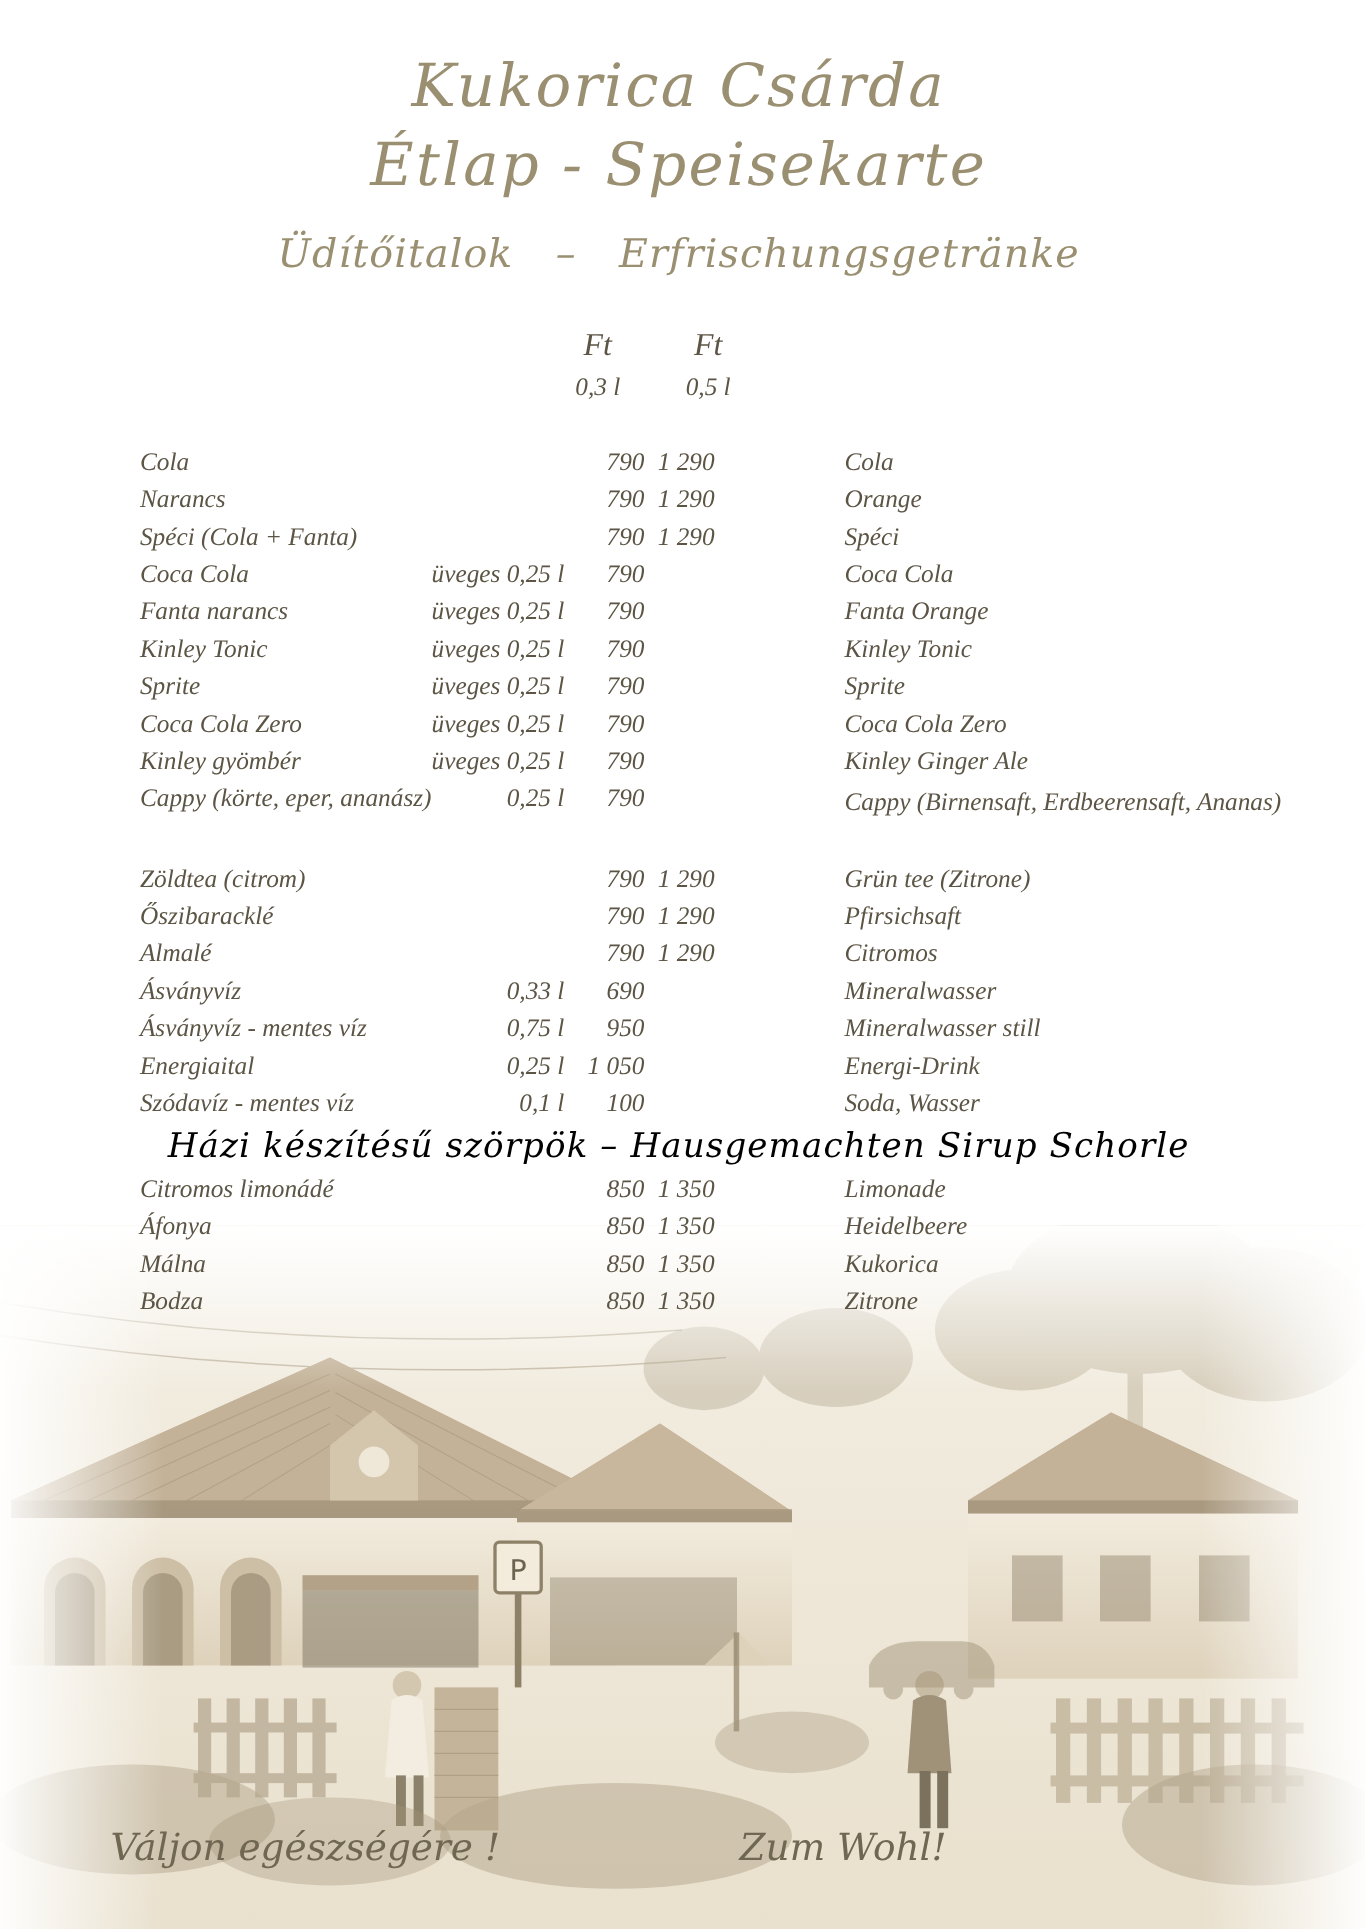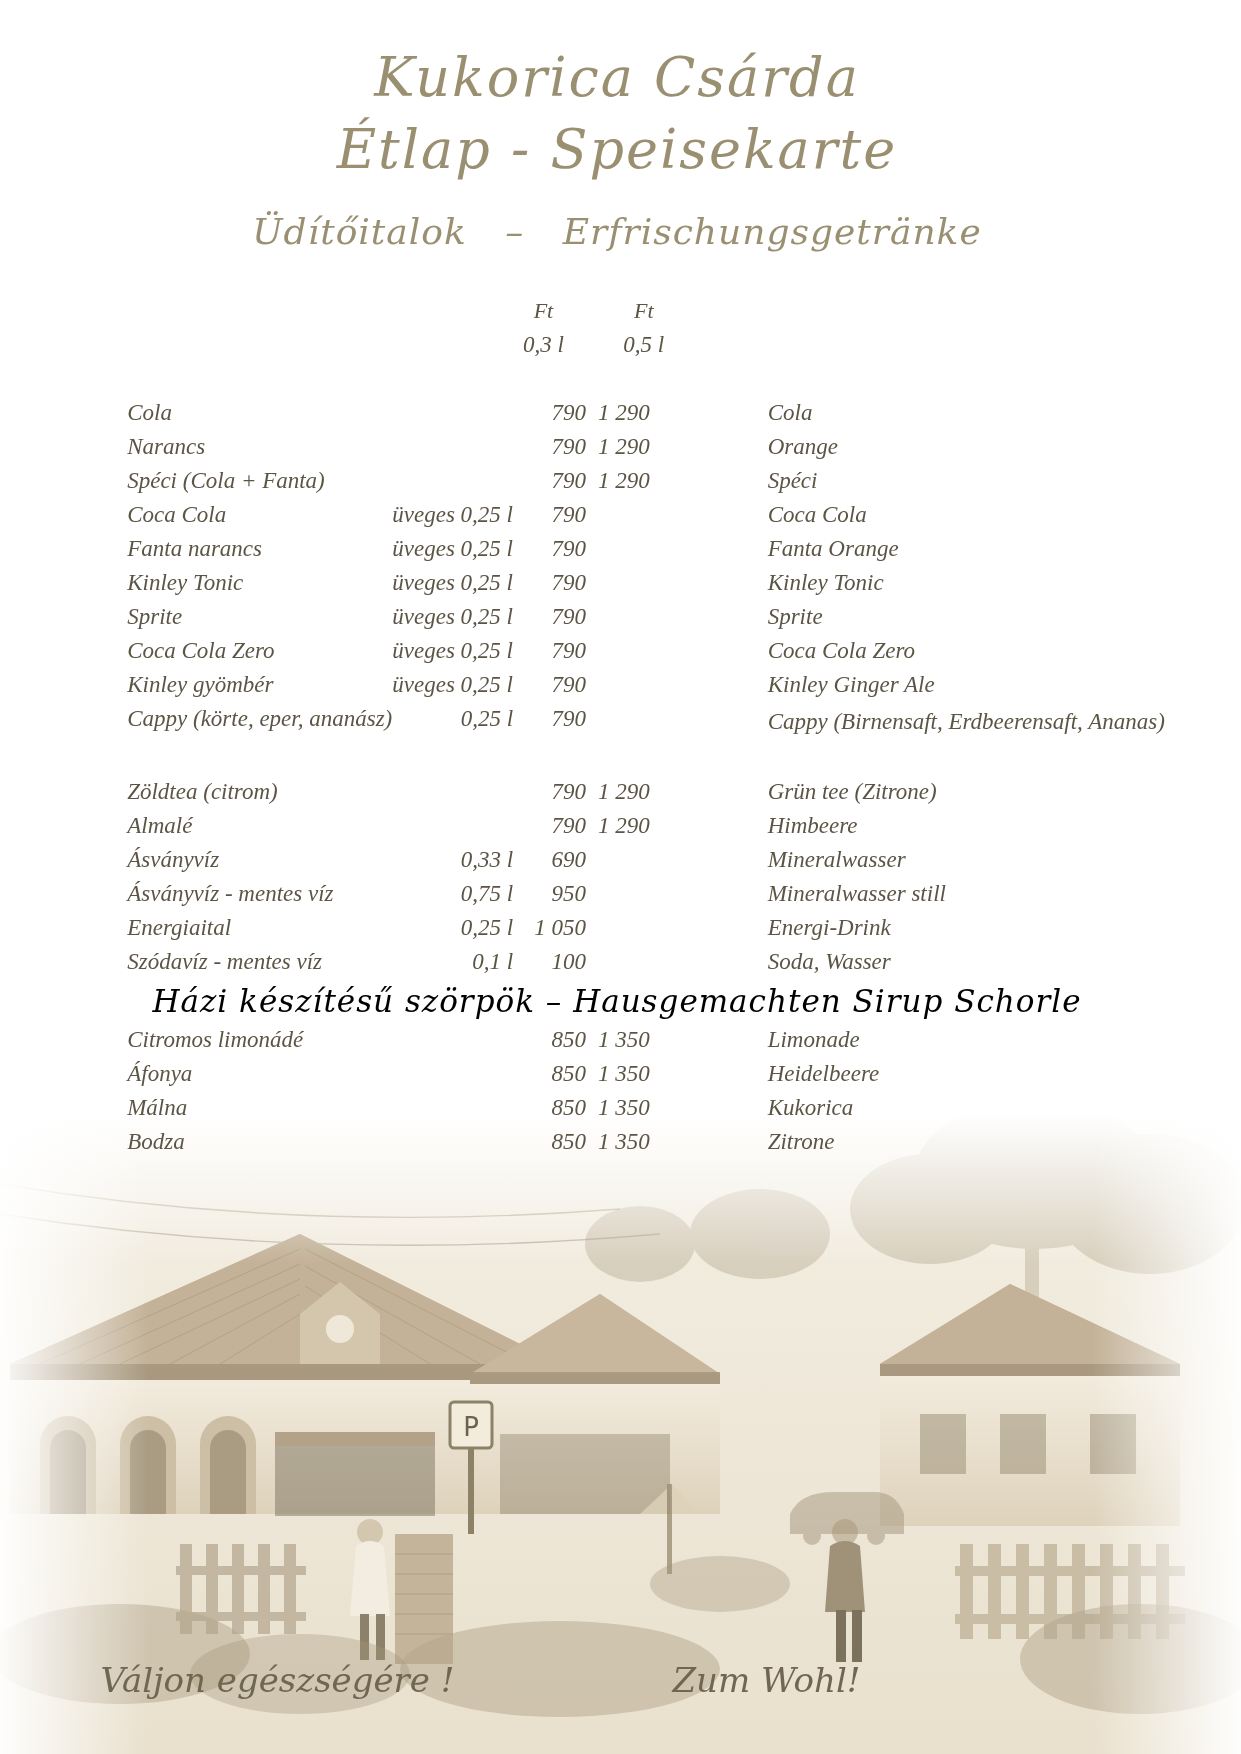--- a/index.html
+++ b/index.html
@@ -87,21 +87,21 @@
     vertical-align: top;
     white-space: nowrap;
   }
   .c-name  { width: 300px; padding-left: 58px !important; }
   .c-note  { width: 172px; text-align: right; padding-right: 10px !important; }
   .c-p1    { width: 120px; text-align: right; padding-right: 12px !important; }
   .c-p2    { width: 150px; text-align: right; padding-right: 118px !important; }
   .c-de    { width: 300px; }
 
   .hdr td { padding-bottom: 0; }
-  .hdr-ft  { text-align: center; font-size: 22px; }
+  .hdr-ft  { text-align: center; font-size: 29px; }
   .unit td { padding-top: 0; }
   .unit-v  { text-align: center; font-size: 23px; }
   .hdr-c1 { padding-right: 34px !important; }
   .hdr-c2 { padding-right: 78px !important; }
 
   .spacer td { height: 26px; padding: 0; }
 
   .section-head td {
     padding-top: 26px;
     padding-bottom: 6px;
@@ -430,25 +430,32 @@
         </tr>
 
       <tr>
         <td class="c-name">Zöldtea (citrom)</td>
         <td class="c-note"></td>
         <td class="c-p1">790</td>
         <td class="c-p2">1 290</td>
         <td class="c-de">Grün tee (Zitrone)</td>
       </tr>
       <tr>
+        <td class="c-name">Őszibaracklé</td>
+        <td class="c-note"></td>
+        <td class="c-p1">790</td>
+        <td class="c-p2">1 290</td>
+        <td class="c-de">Pfirsichsaft</td>
+      </tr>
+      <tr>
         <td class="c-name">Almalé</td>
         <td class="c-note"></td>
         <td class="c-p1">790</td>
         <td class="c-p2">1 290</td>
-        <td class="c-de">Himbeere</td>
+        <td class="c-de">Citromos</td>
       </tr>
       <tr>
         <td class="c-name">Ásványvíz</td>
         <td class="c-note">0,33 l</td>
         <td class="c-p1">690</td>
         <td class="c-p2"></td>
         <td class="c-de">Mineralwasser</td>
       </tr>
       <tr>
         <td class="c-name">Ásványvíz - mentes víz</td>

